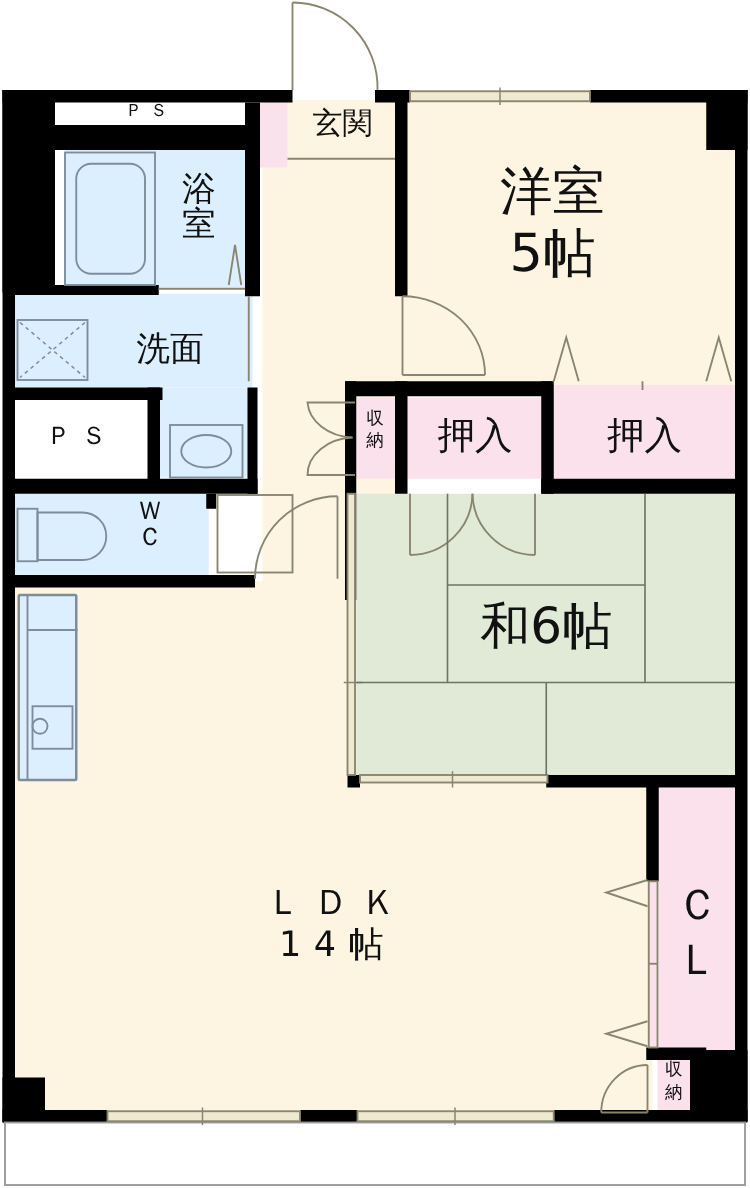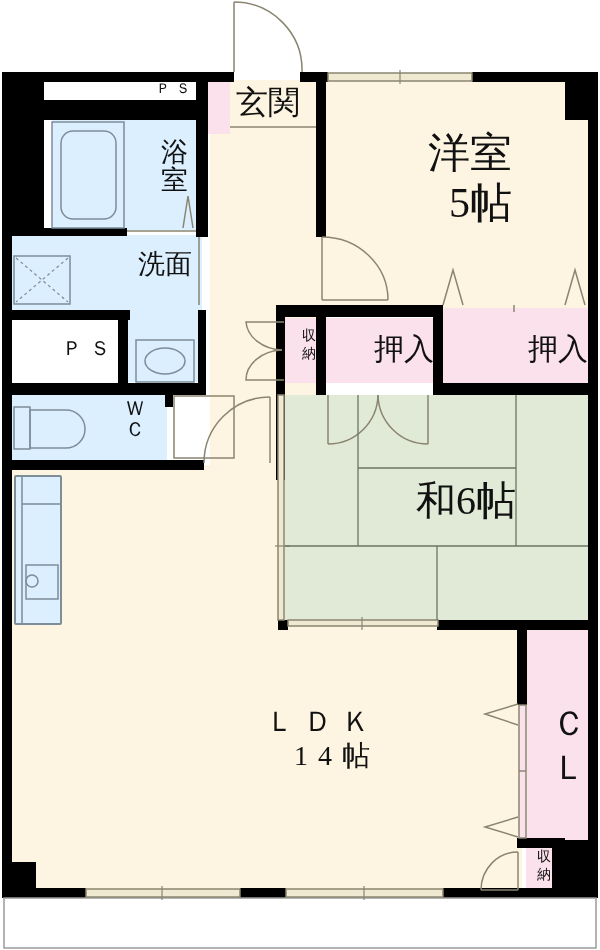--- a/index.html
+++ b/index.html
@@ -3,21 +3,21 @@
 <meta charset="utf-8">
 <style>
   html,body{margin:0;padding:0;background:#ffffff;}
   body{width:600px;height:950px;position:relative;overflow:hidden;font-family:"DejaVu Sans","Liberation Sans",sans-serif;}
   .wall{position:absolute;background:#000;}
   .floor{position:absolute;background:#fdf5e1;}
   .wet{position:absolute;background:#dcefff;}
   .storage{position:absolute;background:#fbe1ec;}
   .tatami{position:absolute;background:#e0ead6;}
   .white{position:absolute;background:#fff;}
-  .label{position:absolute;color:#111;text-align:right;line-height:1.05;white-space:pre-line;font-family:Liberation Serif, serif;}
+  .label{position:absolute;color:#111;text-align:center;line-height:1.05;white-space:pre-line;}
   svg{position:absolute;left:0;top:0;}
 </style>
 </head>
 <body>
 
 <div class="floor" style="left:210px;top:80px;width:115px;height:395px;"></div>
 <div class="floor" style="left:320px;top:80px;width:268px;height:230px;"></div>
 <div class="floor" style="left:12px;top:465px;width:510px;height:430px;"></div>
 <div class="floor" style="left:280px;top:615px;width:240px;height:280px;"></div>
 
@@ -172,24 +172,24 @@
   </g>
 
   <g fill="none" stroke="#8a8570" stroke-width="1.5">
     <line x1="518" y1="852" x2="518" y2="890"></line>
     <line x1="481" y1="890" x2="518" y2="890"></line>
     <path d="M518 852 A37 38 0 0 0 481 890"></path>
   </g>
 </svg>
 
 <div class="label" style="left:44px;top:82px;width:152px;font-size:14px;letter-spacing:6px;">ＰＳ</div>
-<div class="label" style="left:216px;top:86px;width:84px;font-size:32px;">玄関</div>
+<div class="label" style="left:232px;top:86px;width:84px;font-size:24px;">玄関</div>
 <div class="label" style="left:130px;top:138px;width:58px;font-size:27px;">浴
 室</div>
-<div class="label" style="left:80px;top:250px;width:112px;font-size:27px;">洗面</div>
+<div class="label" style="left:80px;top:266px;width:112px;font-size:27px;">洗面</div>
 <div class="label" style="left:12px;top:338px;width:106px;font-size:20px;letter-spacing:8px;">ＰＳ</div>
 <div class="label" style="left:95px;top:398px;width:50px;font-size:20px;">Ｗ
 Ｃ</div>
 <div class="label" style="left:372px;top:128px;width:140px;font-size:42px;line-height:1.2;">洋室
 5帖</div>
 <div class="label" style="left:284px;top:327px;width:32px;font-size:14px;line-height:1.25;">収
 納</div>
 <div class="label" style="left:326px;top:333px;width:108px;font-size:30px;">押入</div>
 <div class="label" style="left:443px;top:333px;width:145px;font-size:30px;">押入</div>
 <div class="label" style="left:358px;top:480px;width:158px;font-size:40px;">和6帖</div>

